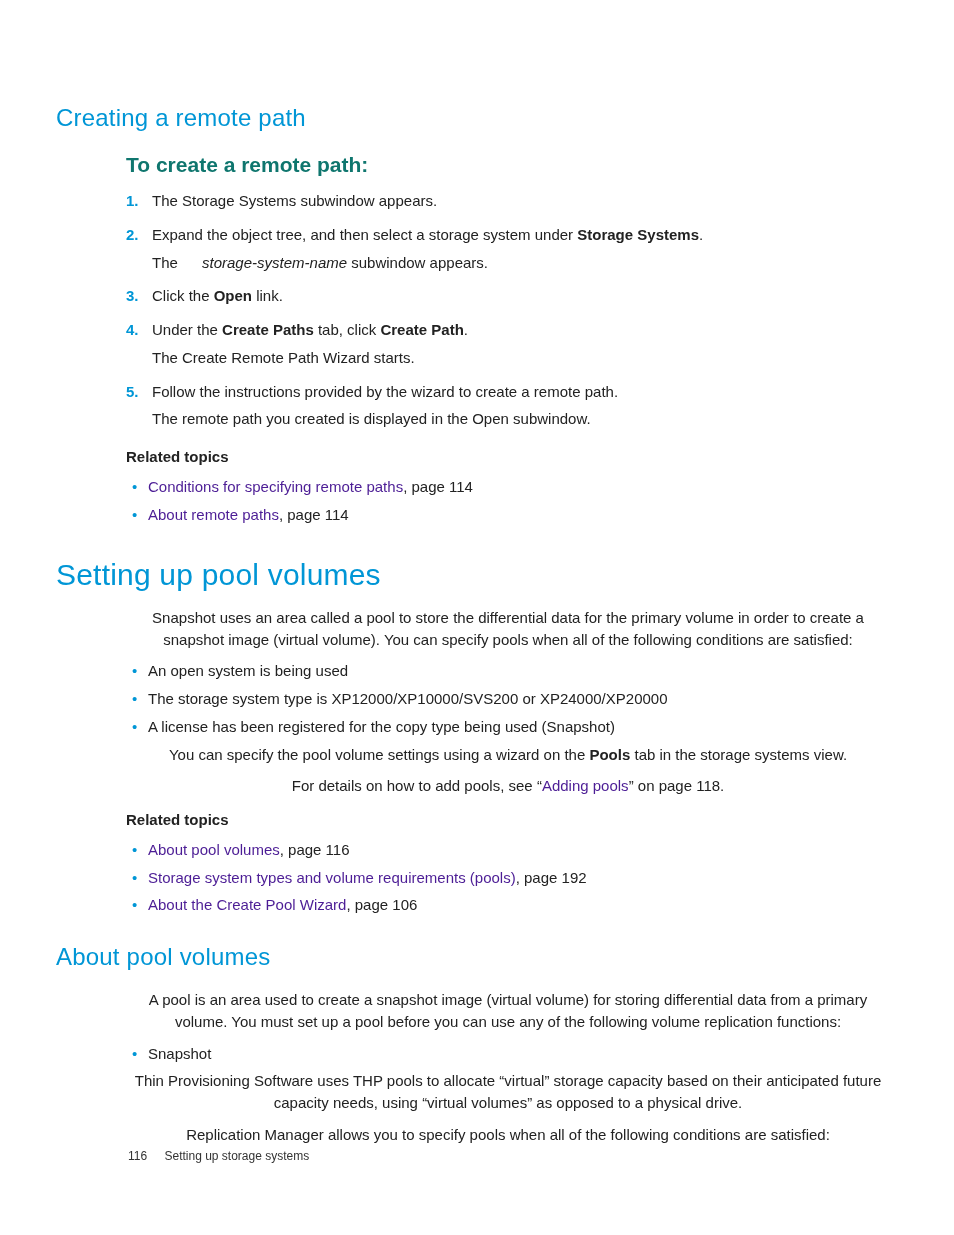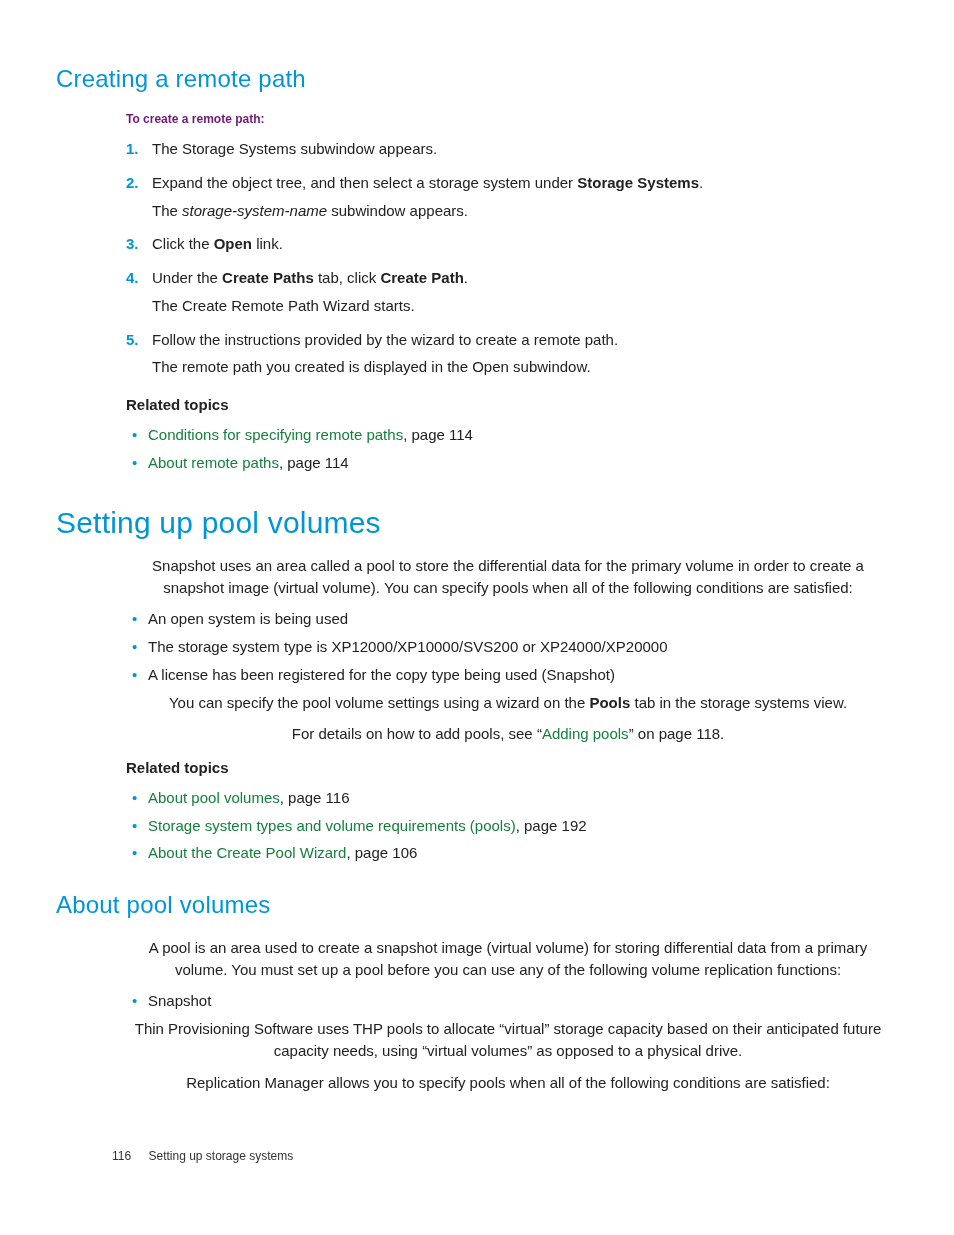--- a/index.html
+++ b/index.html
@@ -8,21 +8,21 @@
     padding: 0;
     background: #ffffff;
     font-family: "Segoe UI", "Helvetica Neue", Arial, sans-serif;
     -webkit-font-smoothing: antialiased;
   }
   .page {
     width: 954px;
     height: 1235px;
     position: relative;
     box-sizing: border-box;
-    padding: 62px 64px 0 56px;
+    padding: 101px 64px 0 56px;
     color: #222;
     font-size: 15px;
     line-height: 1.45;
     border-radius: 18px;
   }
   h2.section {
     color: #0096d6;
     font-weight: 300;
     font-size: 24px;
     margin: 0 0 14px 0;
@@ -33,22 +33,22 @@
     font-weight: 300;
     font-size: 30px;
     margin: 28px 0 10px 0;
     letter-spacing: 0.2px;
   }
   .indent {
     margin-left: 70px;
   }
   .bold-title {
     font-weight: 700;
-    color: #701a75;
-    font-size: 12px;
+    color: #0f766e;
+    font-size: 21px;
     margin: 0 0 10px 0;
   }
   ol.steps {
     list-style: none;
     padding: 0;
     margin: 0 0 16px 0;
   }
   ol.steps > li {
     display: flex;
     margin: 0 0 12px 0;
@@ -61,21 +61,21 @@
     font-size: 15px;
   }
   ol.steps > li .body {
     flex: 1 1 auto;
   }
   ol.steps > li .body p {
     margin: 0 0 6px 0;
   }
   ol.steps > li .body p:last-child { margin-bottom: 0; }
   .b { font-weight: 700; }
-  .i { font-style: italic; }
+  .i { font-style: italic; margin-left: 20px; }
   .related-h {
     font-weight: 700;
     font-size: 15px;
     margin: 12px 0 8px 0;
   }
   ul.bullets {
     list-style: none;
     padding: 0;
     margin: 0 0 4px 0;
   }
@@ -87,30 +87,30 @@
   ul.bullets > li::before {
     content: "•";
     position: absolute;
     left: 6px;
     top: 0;
     color: #0096d6;
     font-size: 15px;
     line-height: 1.45;
   }
   .link {
-    color: #15803d;
+    color: #4c1d95;
     cursor: pointer;
   }
   .para {
     margin: 0 0 10px 0;
     text-align: center;
   }
   .footer {
     position: absolute;
-    left: 112px;
+    left: 128px;
     bottom: 70px;
     font-size: 12px;
     color: #333;
   }
   .footer .pg {
     margin-right: 14px;
   }
 </style>
 </head>
 <body>

